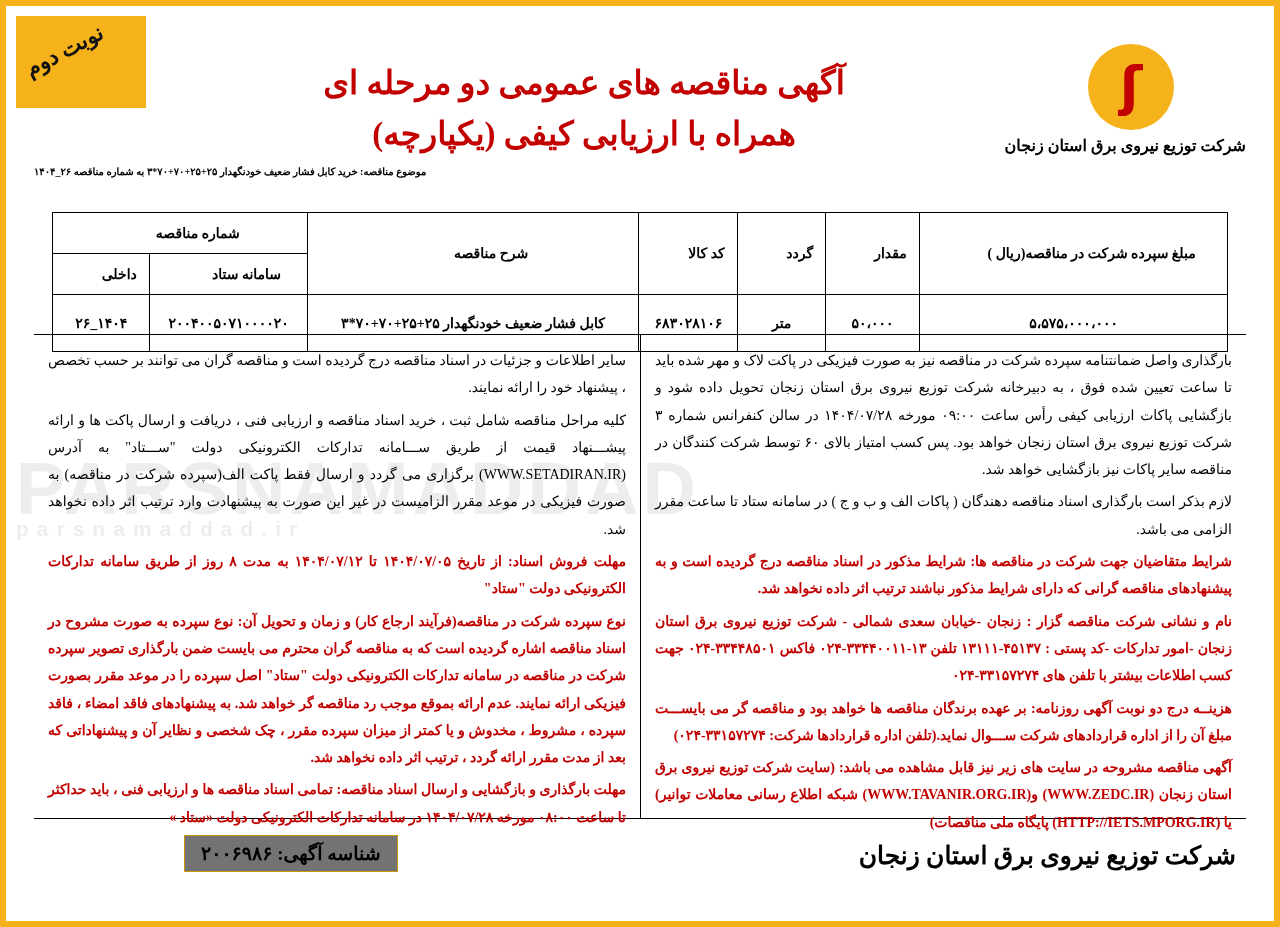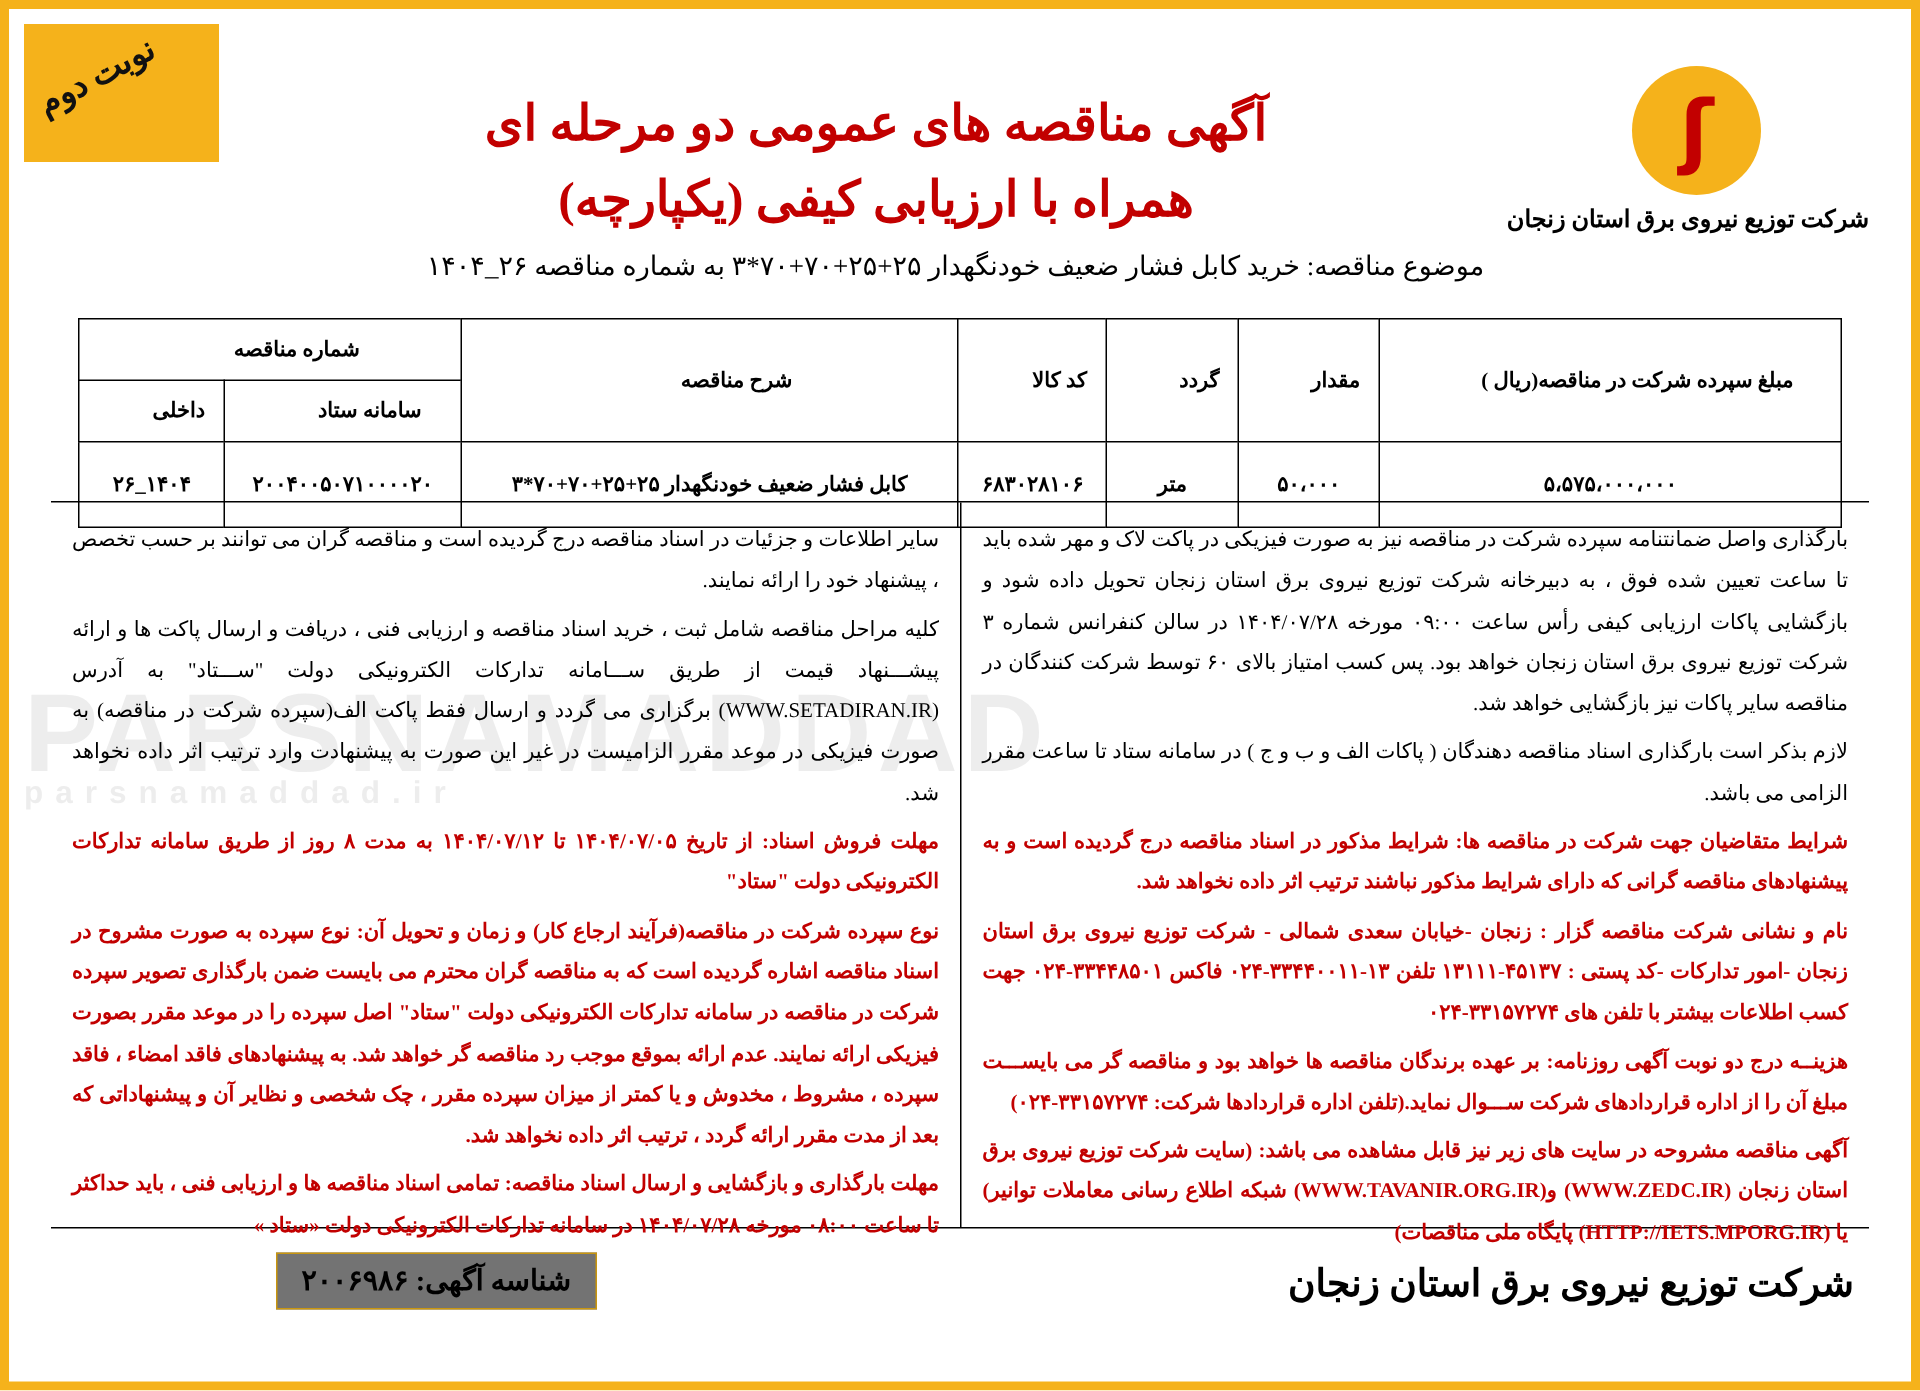--- a/index.html
+++ b/index.html
@@ -84,23 +84,23 @@
     top:24px;right:262px;left:150px;
     text-align:center;
     color:#c20000;
     font-weight:bold;
     font-size:33px;
     line-height:1.55;
   }
   .subject{
     position:absolute;
     top:150px;right:18px;left:18px;
-    text-align:center;
-    font-size:18px;
-    font-weight:normal;
+    text-align:left;
+    font-size:10px;
+    font-weight:bold;
     padding-right:6px;
   }
 
   
   table.main{
     position:absolute;
     top:196px;right:36px;left:36px;
     border-collapse:collapse;
     width:calc(100% - 72px);
     font-size:14px;

